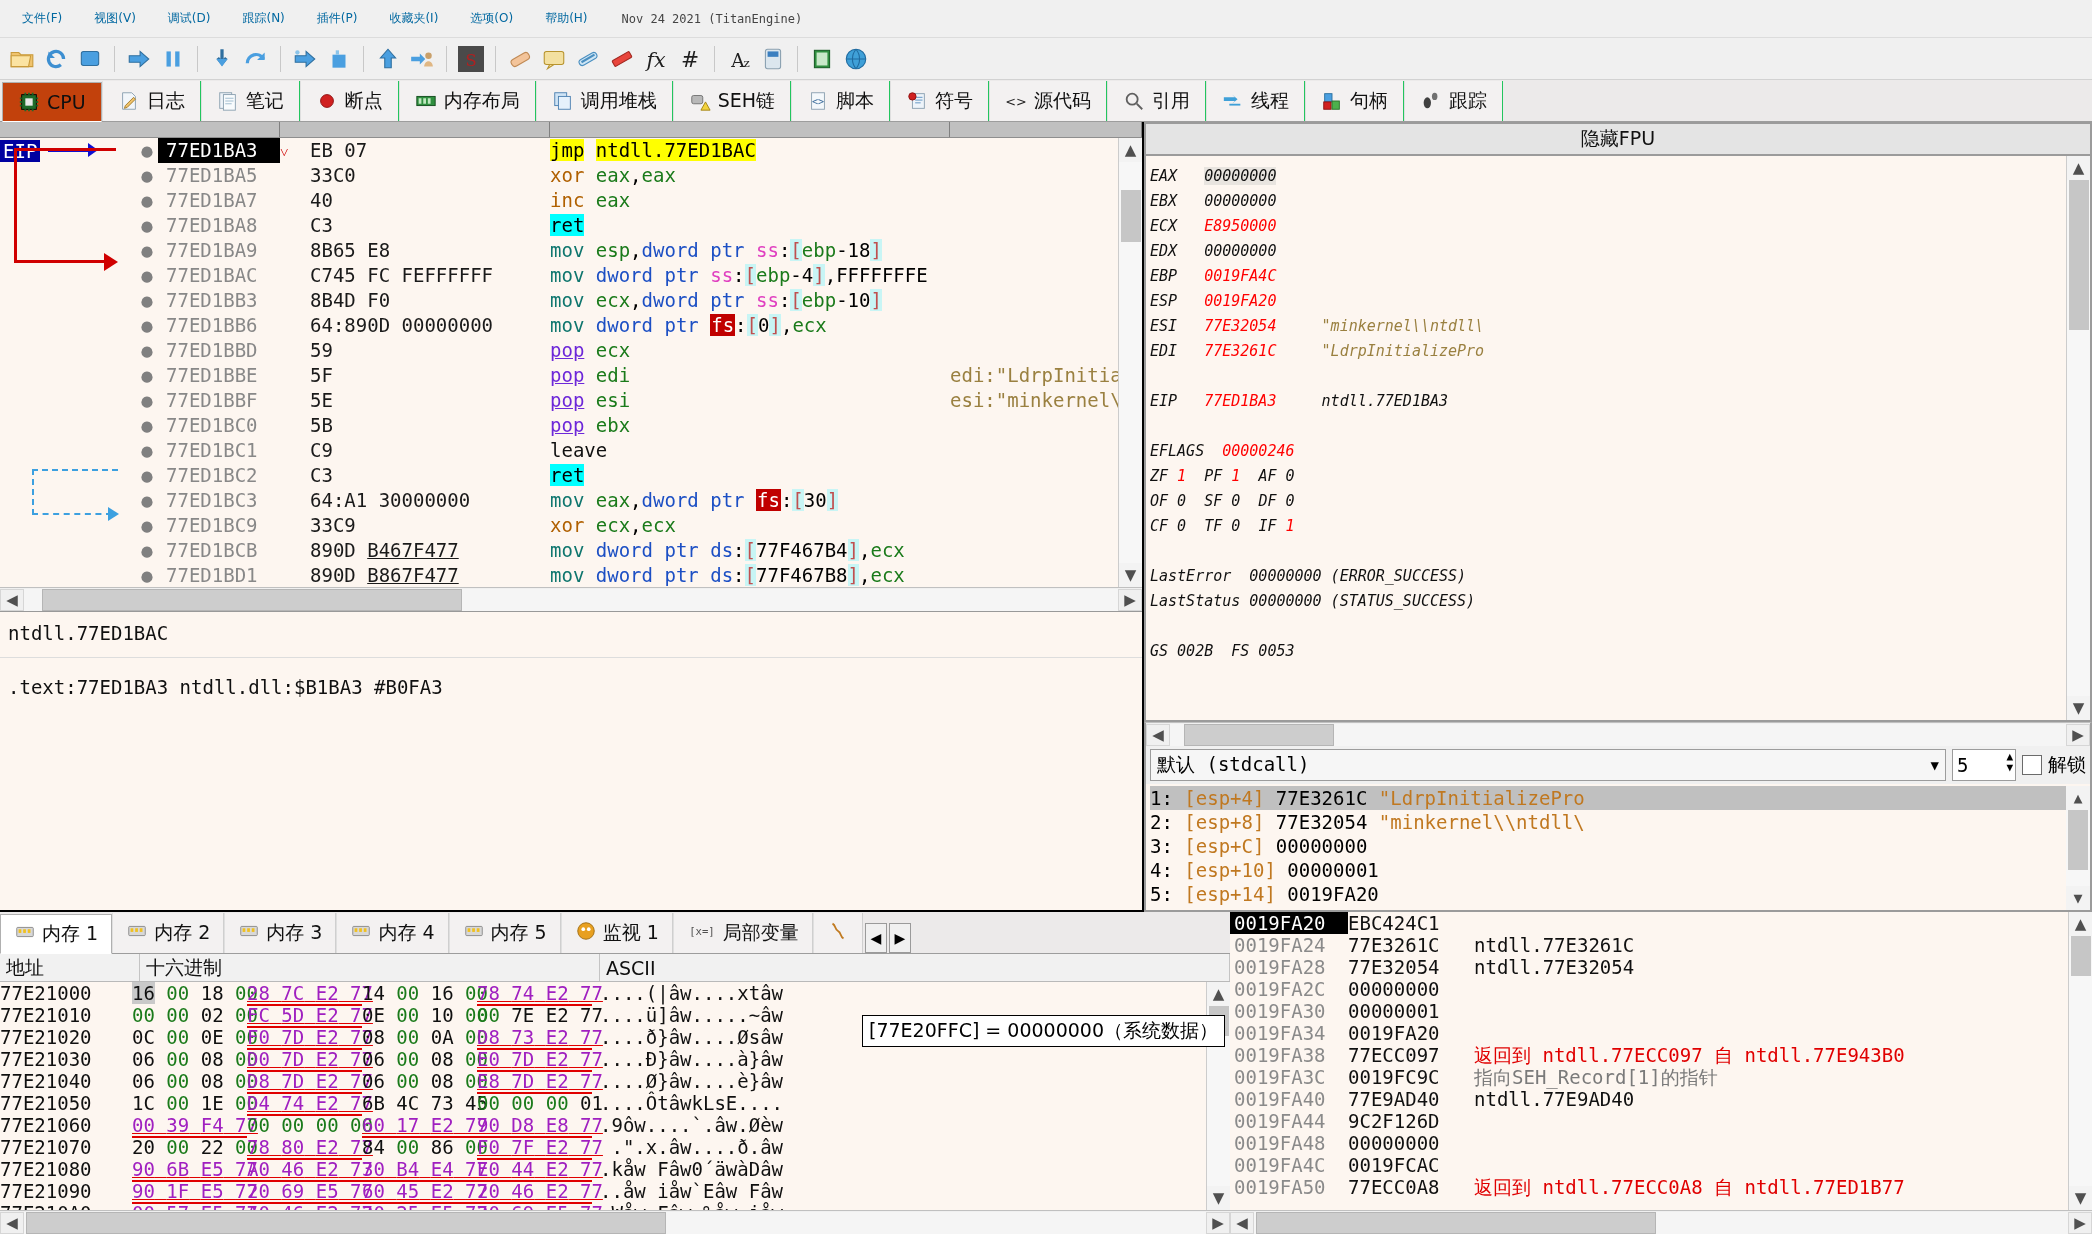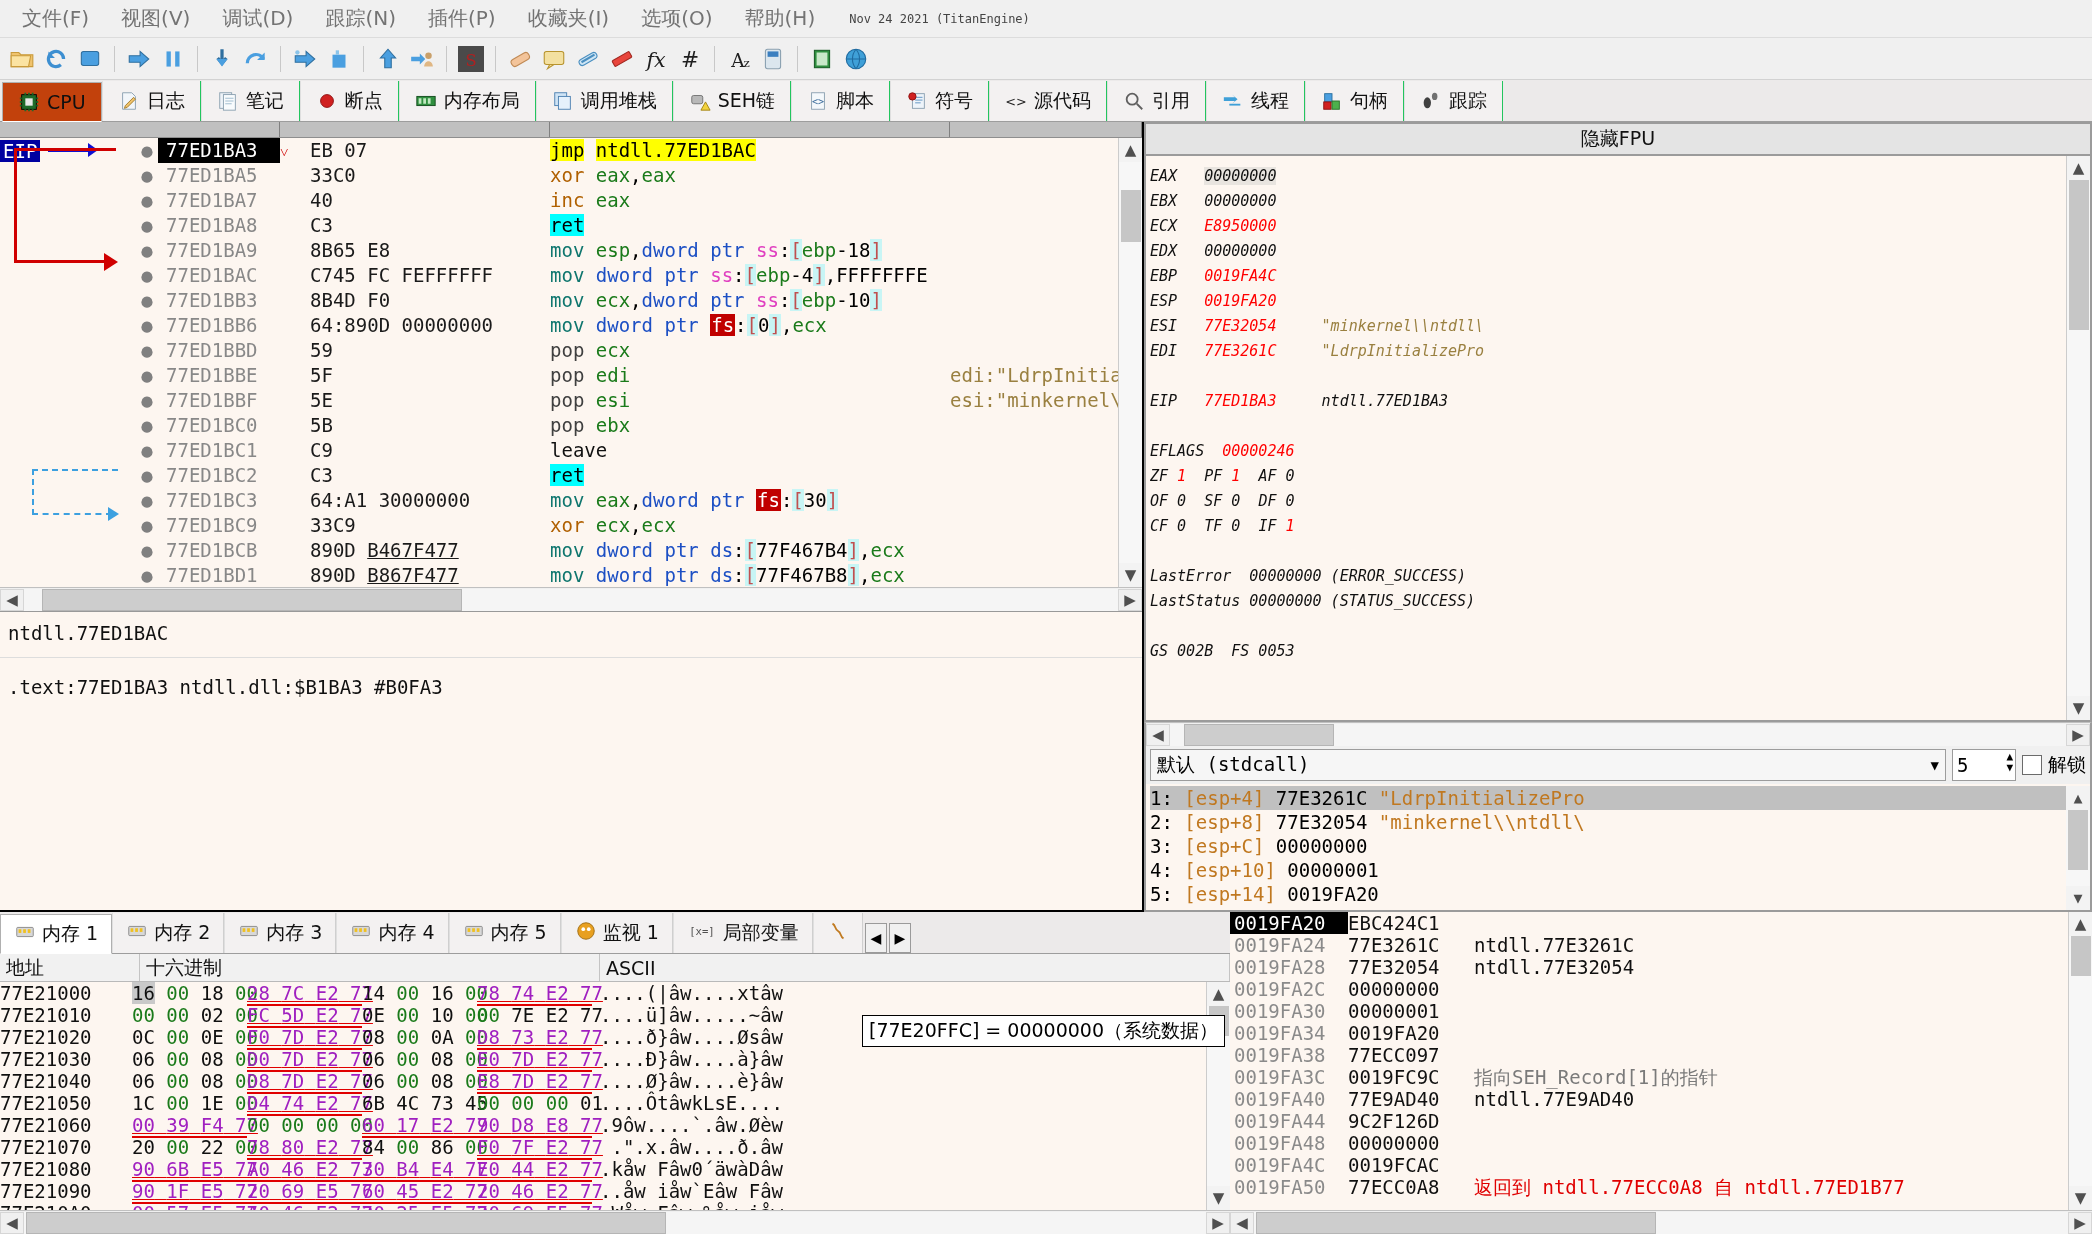--- a/index.html
+++ b/index.html
@@ -16,22 +16,22 @@
   
   #menubar {
     height: 38px;
     background: #f0f0f0;
     display: flex;
     align-items: center;
     padding-left: 6px;
     border-bottom: 1px solid #dcdcdc;
   }
   #menubar .menu-item {
-    font-size: 20px;
-    color: #737373;
+    font-size: 12px;
+    color: #0369a1;
     padding: 4px 16px;
     white-space: nowrap;
     font-family: "DejaVu Sans", sans-serif;
     letter-spacing: 0px;
   }
   #menubar .version {
     font-size: 12px;
     color: #444;
     margin-left: 18px;
     font-family: "DejaVu Sans Mono", monospace;
@@ -144,21 +144,21 @@
   .c-jarrow { width: 30px; flex: 0 0 30px; position: relative; height:25px;}
   .c-bytes  { width: 240px; flex: 0 0 240px; color: #1a1a1a; }
   .c-instr  { width: 400px; flex: 0 0 400px; }
   .c-cmt    { flex: 1; color: #9a8040; }
 
   .drow.sel .c-addr { background: #000; color: #ffffff; }
 
   
   .m-def   { color: #101010; }
   .m-mov   { color: #0f766e; }
-  .m-pop   { color: #404040; }
+  .m-pop   { color: #6d28d9; text-decoration: underline; }
   .m-alu   { color: #b06000; }
   .m-jmp   { color: #000; background: #ffff00; }
   .m-ret   { color: #000; background: #00ffff; }
   .reg     { color: #1a7a1a; }
   .regp    { color: #1c4fc4; }
   .seg-ss  { color: #e040c0; }
   .seg-fs  { color: #ffffff; background: #c00000; padding:0 1px; }
   .seg-ds  { color: #1c4fc4; }
   .brk     { color: #c05050; background: #c8f5f5; }
   .hl-yellow { background: #ffff00; }
@@ -843,21 +843,21 @@
 
   <div id="stackpane">
     <div style="display:flex;flex:1;overflow:hidden;background:#fdf6f0;">
       <div id="stack-body" style="flex:1;">
           <div class="strow sel"><div class="s-addr">0019FA20</div><div class="s-val">EBC424C1</div><div class="s-cmt "></div></div>
           <div class="strow"><div class="s-addr">0019FA24</div><div class="s-val">77E3261C</div><div class="s-cmt ">ntdll.77E3261C</div></div>
           <div class="strow"><div class="s-addr">0019FA28</div><div class="s-val">77E32054</div><div class="s-cmt ">ntdll.77E32054</div></div>
           <div class="strow"><div class="s-addr">0019FA2C</div><div class="s-val">00000000</div><div class="s-cmt "></div></div>
           <div class="strow"><div class="s-addr">0019FA30</div><div class="s-val">00000001</div><div class="s-cmt "></div></div>
           <div class="strow"><div class="s-addr">0019FA34</div><div class="s-val">0019FA20</div><div class="s-cmt "></div></div>
-          <div class="strow"><div class="s-addr">0019FA38</div><div class="s-val">77ECC097</div></div>
+          <div class="strow"><div class="s-addr">0019FA38</div><div class="s-val">77ECC097</div><div class="s-cmt cmt-red">返回到 ntdll.77ECC097 自 ntdll.77E943B0</div></div>
           <div class="strow"><div class="s-addr">0019FA3C</div><div class="s-val">0019FC9C</div><div class="s-cmt cmt-grey">指向SEH_Record[1]的指针</div></div>
           <div class="strow"><div class="s-addr">0019FA40</div><div class="s-val">77E9AD40</div><div class="s-cmt ">ntdll.77E9AD40</div></div>
           <div class="strow"><div class="s-addr">0019FA44</div><div class="s-val">9C2F126D</div><div class="s-cmt "></div></div>
           <div class="strow"><div class="s-addr">0019FA48</div><div class="s-val">00000000</div><div class="s-cmt "></div></div>
           <div class="strow"><div class="s-addr">0019FA4C</div><div class="s-val">0019FCAC</div><div class="s-cmt "></div></div>
           <div class="strow"><div class="s-addr">0019FA50</div><div class="s-val">77ECC0A8</div><div class="s-cmt cmt-red">返回到 ntdll.77ECC0A8 自 ntdll.77ED1B77</div></div>
         </div>
       <div class="vscroll">
         <div class="vs-btn">▲</div>
         <div class="vs-track">

